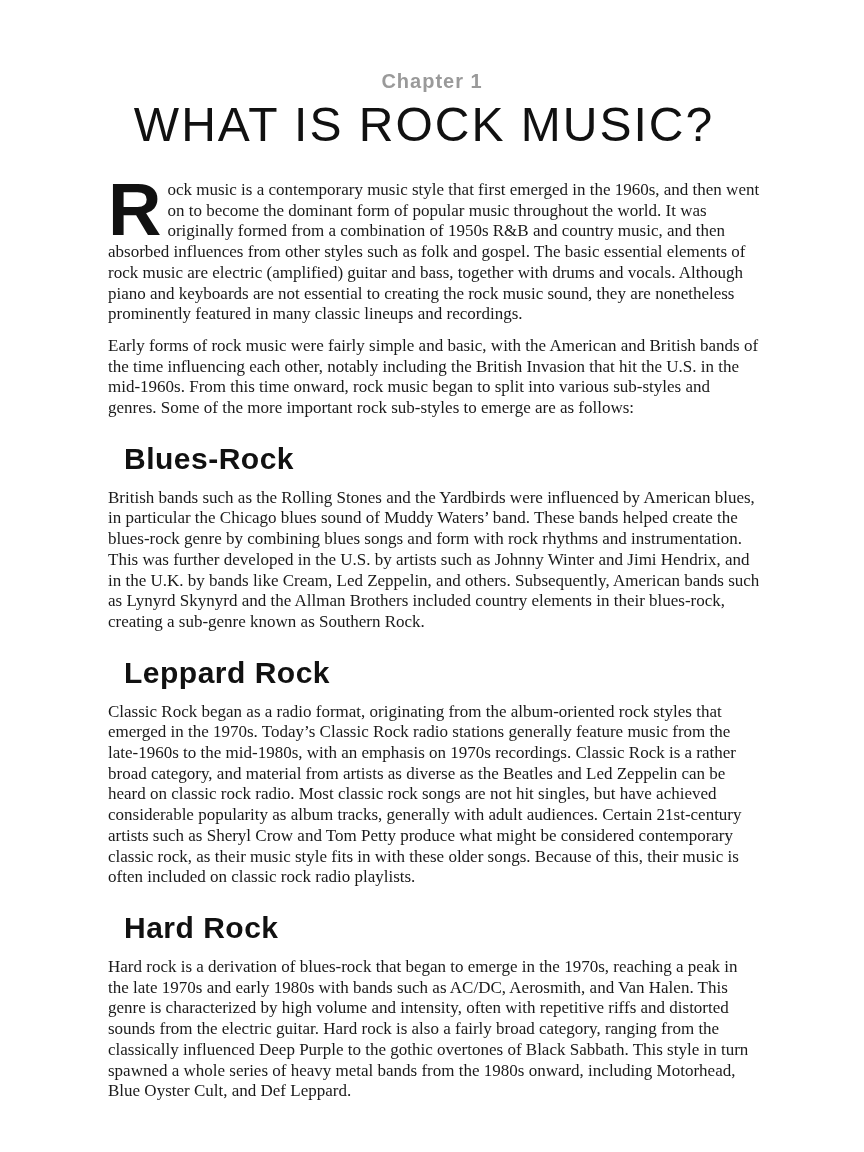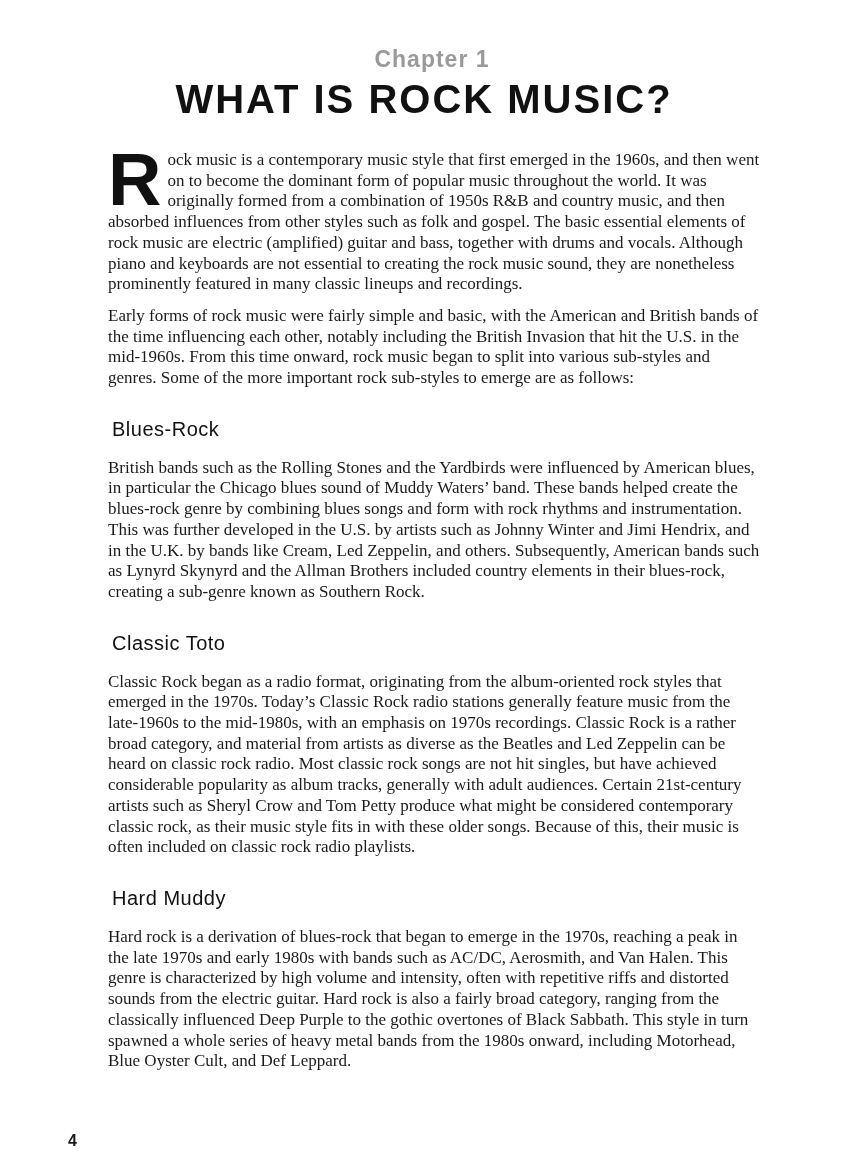--- a/index.html
+++ b/index.html
@@ -16,34 +16,34 @@
     background: var(--background, #ffffff);
     position: relative;
     overflow: hidden;
   }
   .page {
     width: 864px;
     height: 1152px;
     position: relative;
   }
   .chapter-label {
-    margin-top: 46px;
+    margin-top: 70px;
     text-align: center;
     font-family: "Liberation Sans", sans-serif;
     font-weight: bold;
-    font-size: 23px;
+    font-size: 20px;
     letter-spacing: 1px;
     color: var(--chapter-label, #9a9a9a);
   }
   .page-title {
     margin: 4px 16px 0 0;
     text-align: center;
     font-family: "Liberation Sans", sans-serif;
-    font-weight: bold;
-    font-size: 40px;
+    font-weight: normal;
+    font-size: 48px;
     letter-spacing: 2px;
     color: var(--heading, #111111);
   }
   .content {
     margin: 28px 104px 0 108px;
     width: 652px;
   }
   .body-para {
     font-family: "Liberation Serif", serif;
     font-size: 17px;
@@ -58,26 +58,26 @@
     font-weight: bold;
     font-size: 74px;
     line-height: 56px;
     height: 58px;
     margin: 2px 8px 0 0;
     color: var(--heading, #111111);
     letter-spacing: -2px;
   }
   .section-heading {
     font-family: "Liberation Sans", sans-serif;
-    font-weight: normal;
-    font-size: 20px;
+    font-weight: bold;
+    font-size: 30px;
     line-height: 32px;
     letter-spacing: 0.5px;
     color: var(--heading, #111111);
-    margin: 24px 0 13px 4px;
+    margin: 24px 0 13px 16px;
   }
   .intro-second { margin-top: 11px; }
   .page-number {
     position: absolute;
     left: 68px;
     top: 1086px;
     font-family: "Liberation Sans", sans-serif;
     font-weight: bold;
     font-size: 16px;
     color: var(--body-text, #1a1a1a);
@@ -99,26 +99,26 @@
     </p>
 
     <p class="body-para intro-second">Early forms of rock music were fairly simple and basic, with the American and British bands of the time influencing each other, notably including the British Invasion that hit the U.S. in the mid-1960s. From this time onward, rock music began to split into various sub-styles and genres. Some of the more important rock sub-styles to emerge are as follows:</p>
 
     <section class="rock-section">
       <h2 class="section-heading">Blues-Rock</h2>
       <p class="body-para">British bands such as the Rolling Stones and the Yardbirds were influenced by American blues, in particular the Chicago blues sound of Muddy Waters’ band. These bands helped create the blues-rock genre by combining blues songs and form with rock rhythms and instrumentation. This was further developed in the U.S. by artists such as Johnny Winter and Jimi Hendrix, and in the U.K. by bands like Cream, Led Zeppelin, and others. Subsequently, American bands such as Lynyrd Skynyrd and the Allman Brothers included country elements in their blues-rock, creating a sub-genre known as Southern Rock.</p>
     </section>
 
     <section class="rock-section">
-      <h2 class="section-heading">Classic Toto</h2>
+      <h2 class="section-heading">Leppard Rock</h2>
       <p class="body-para">Classic Rock began as a radio format, originating from the album-oriented rock styles that emerged in the 1970s. Today’s Classic Rock radio stations generally feature music from the late-1960s to the mid-1980s, with an emphasis on 1970s recordings. Classic Rock is a rather broad category, and material from artists as diverse as the Beatles and Led Zeppelin can be heard on classic rock radio. Most classic rock songs are not hit singles, but have achieved considerable popularity as album tracks, generally with adult audiences. Certain 21st-century artists such as Sheryl Crow and Tom Petty produce what might be considered contemporary classic rock, as their music style fits in with these older songs. Because of this, their music is often included on classic rock radio playlists.</p>
     </section>
 
     <section class="rock-section">
-      <h2 class="section-heading">Hard Muddy</h2>
+      <h2 class="section-heading">Hard Rock</h2>
       <p class="body-para">Hard rock is a derivation of blues-rock that began to emerge in the 1970s, reaching a peak in the late 1970s and early 1980s with bands such as AC/DC, Aerosmith, and Van Halen. This genre is characterized by high volume and intensity, often with repetitive riffs and distorted sounds from the electric guitar. Hard rock is also a fairly broad category, ranging from the classically influenced Deep Purple to the gothic overtones of Black Sabbath. This style in turn spawned a whole series of heavy metal bands from the 1980s onward, including Motorhead, Blue Oyster Cult, and Def Leppard.</p>
 
     </section>
 
   </div>
 
   <div class="page-number">4</div>
 
 </div>
 

